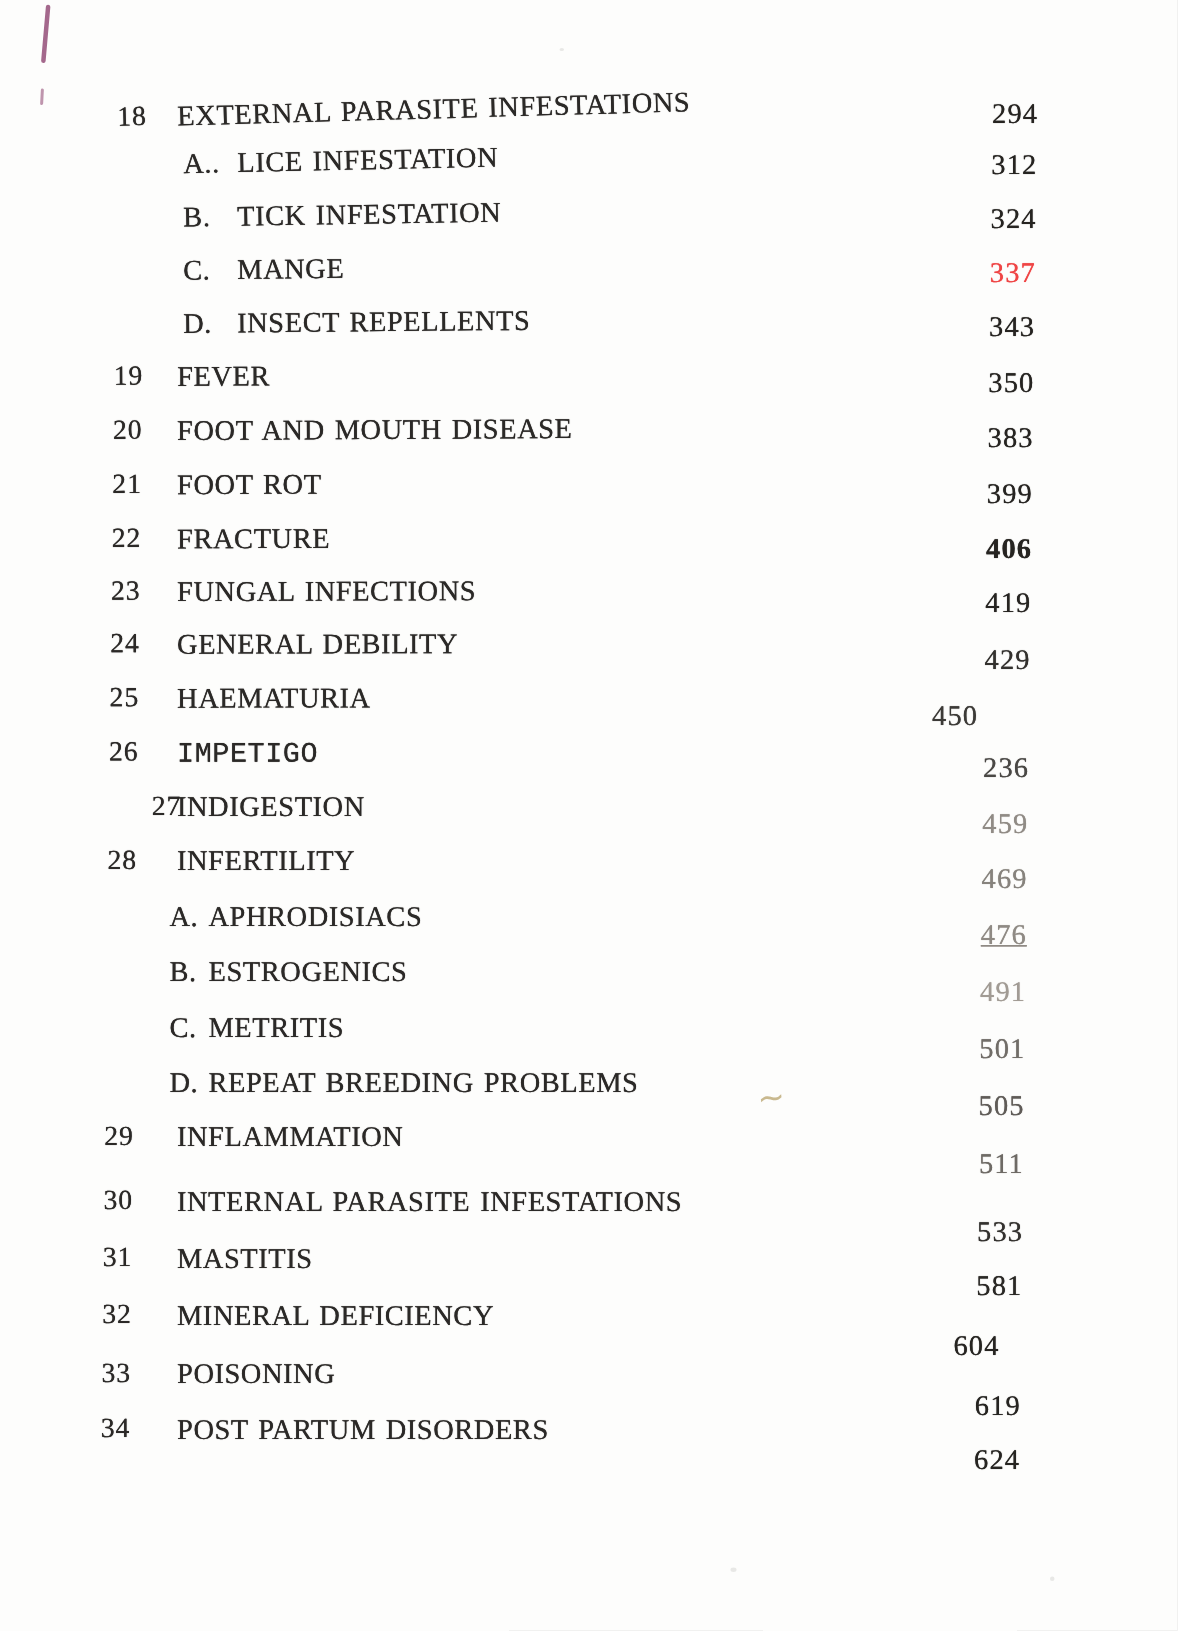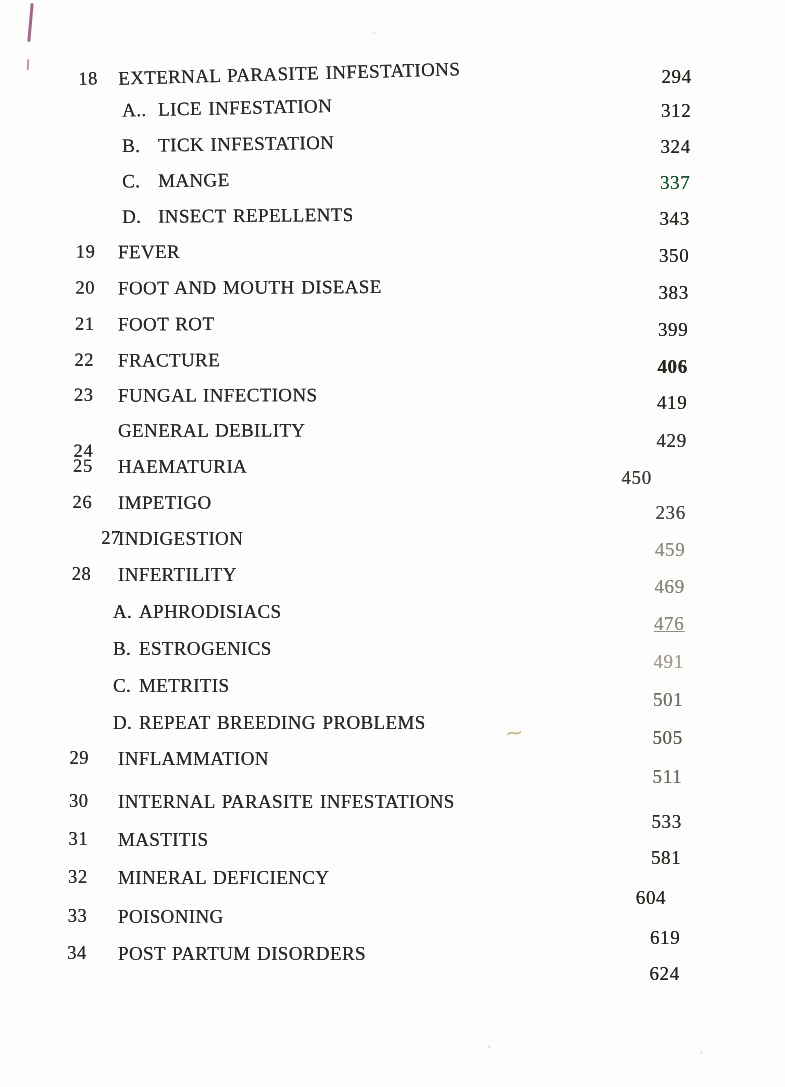--- a/index.html
+++ b/index.html
@@ -55,21 +55,21 @@
         <span class="lbl" style="left: 122px;"><span class="letter" style="width: 36px;">A..</span>LICE INFESTATION</span>
       </div>
       <div class="pagenum" style="top: 100px; left: 631.5px; color: rgb(38, 36, 33);">312</div>
       <div class="row" style="top: 137px; left: 0px; width: 600px; transform: rotate(-0.9deg);">
         <span class="lbl" style="left: 122px;"><span class="letter" style="width: 36px;">B.</span>TICK INFESTATION</span>
       </div>
       <div class="pagenum" style="top: 136px; left: 631px; color: rgb(38, 36, 33);">324</div>
       <div class="row" style="top: 172px; left: 0px; width: 600px; transform: rotate(-0.7deg);">
         <span class="lbl" style="left: 122px;"><span class="letter" style="width: 36px;">C.</span>MANGE</span>
       </div>
-      <div class="pagenum" style="top: 172px; left: 630.5px; color: #14532d;">337</div>
+      <div class="pagenum" style="top: 172px; left: 630.5px; color: #ef4444;">337</div>
       <div class="row" style="top: 207px; left: 0px; width: 600px; transform: rotate(-0.5deg);">
         <span class="lbl" style="left: 122px;"><span class="letter" style="width: 36px;">D.</span>INSECT REPELLENTS</span>
       </div>
       <div class="pagenum" style="top: 208px; left: 630px; color: rgb(38, 36, 33);">343</div>
       <div class="row" style="top: 242px; left: 0px; width: 600px; transform: rotate(-0.35deg);">
         <span class="num" style="left: 75.75px;">19</span>
         <span class="lbl" style="left: 118px;">FEVER</span>
       </div>
       <div class="pagenum" style="top: 245px; left: 629.5px; color: rgb(38, 36, 33);">350</div>
       <div class="row" style="top: 278px; left: 0px; width: 600px; transform: rotate(-0.3deg);">
@@ -86,32 +86,32 @@
         <span class="num" style="left: 74.4px;">22</span>
         <span class="lbl" style="left: 118px;">FRACTURE</span>
       </div>
       <div class="pagenum" style="top: 356px; left: 628px; color: rgb(38, 36, 33); font-weight: bold;">406</div>
       <div class="row" style="top: 385px; left: 0px; width: 600px; transform: rotate(-0.15deg);">
         <span class="num" style="left: 73.95px;">23</span>
         <span class="lbl" style="left: 118px;">FUNGAL INFECTIONS</span>
       </div>
       <div class="pagenum" style="top: 392px; left: 627.5px; color: rgb(38, 36, 33);">419</div>
       <div class="row" style="top: 420px; left: 0px; width: 600px; transform: rotate(-0.1deg);">
-        <span class="num" style="left: 73.5px; margin-top: 21px;">24</span>
+        <span class="num" style="left: 73.5px;">24</span>
         <span class="lbl" style="left: 118px;">GENERAL DEBILITY</span>
       </div>
       <div class="pagenum" style="top: 430px; left: 627px; color: rgb(51, 49, 46);">429</div>
       <div class="row" style="top: 456px; left: 0px; width: 600px; transform: rotate(-0.1deg);">
         <span class="num" style="left: 73.05px;">25</span>
         <span class="lbl" style="left: 118px;">HAEMATURIA</span>
       </div>
       <div class="pagenum" style="top: 467px; left: 592px; color: rgb(60, 58, 55);">450</div>
       <div class="row" style="top: 492px; left: 0px; width: 600px; transform: rotate(-0.05deg);">
         <span class="num" style="left: 72.6px;">26</span>
-        <span class="lbl" style="left: 118px;">IMPETIGO</span>
+        <span class="lbl" style="left: 118px; font-family: Liberation Mono, monospace;">IMPETIGO</span>
       </div>
       <div class="pagenum" style="top: 502px; left: 626px; color: rgb(74, 72, 69);">236</div>
       <div class="row" style="top: 528px; left: 0px; width: 600px;">
         <span class="num" style="left: 72.15px; margin-left: 29px;">27</span>
         <span class="lbl" style="left: 118px;">INDIGESTION</span>
       </div>
       <div class="pagenum" style="top: 539px; left: 625.5px; color: rgb(144, 139, 133);">459</div>
       <div class="row" style="top: 564px; left: 0px; width: 600px;">
         <span class="num" style="left: 71.7px;">28</span>
         <span class="lbl" style="left: 118px;">INFERTILITY</span>

